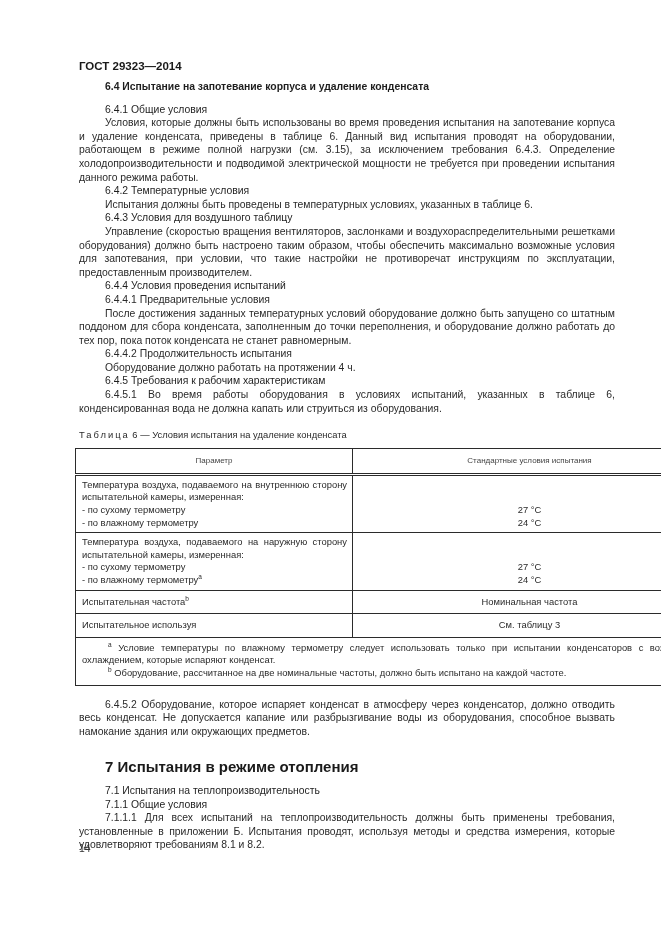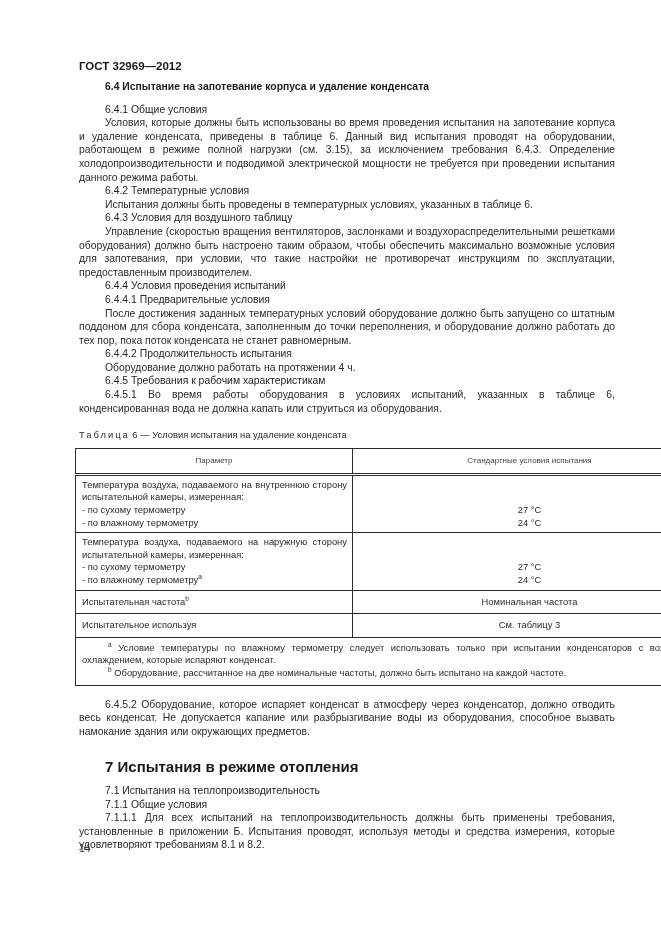--- a/index.html
+++ b/index.html
@@ -53,21 +53,21 @@
       margin: 22px 0 10px 0; color: #1a1a1a;
     }
     .page-number {
       position: absolute; left: 79px; top: 843px; font-size: 10.4px; color: #333;
     }
   </style>
 </head>
 <body>
 
 <div class="page">
-  <div class="doc-header">ГОСТ 32969—2012</div>
+  <div class="doc-header">ГОСТ 29323—2014</div>
 
   <div class="content">
     <p class="h2 sec64">6.4 Испытание на запотевание корпуса и удаление конденсата</p>
 
     <p class="h3">6.4.1 Общие условия</p>
     <p class="p indent">Условия, которые должны быть использованы во время проведения испытания на запотевание корпуса и удаление конденсата, приведены в таблице 6. Данный вид испытания проводят на оборудовании, работающем в режиме полной нагрузки (см. 3.15), за исключением требования 6.4.3. Определение холодопроизводительности и подводимой электрической мощности не требуется при проведении испытания данного режима работы.</p>
 
     <p class="h3">6.4.2 Температурные условия</p>
     <p class="p indent nojust">Испытания должны быть проведены в температурных условиях, указанных в таблице 6.</p>
 

